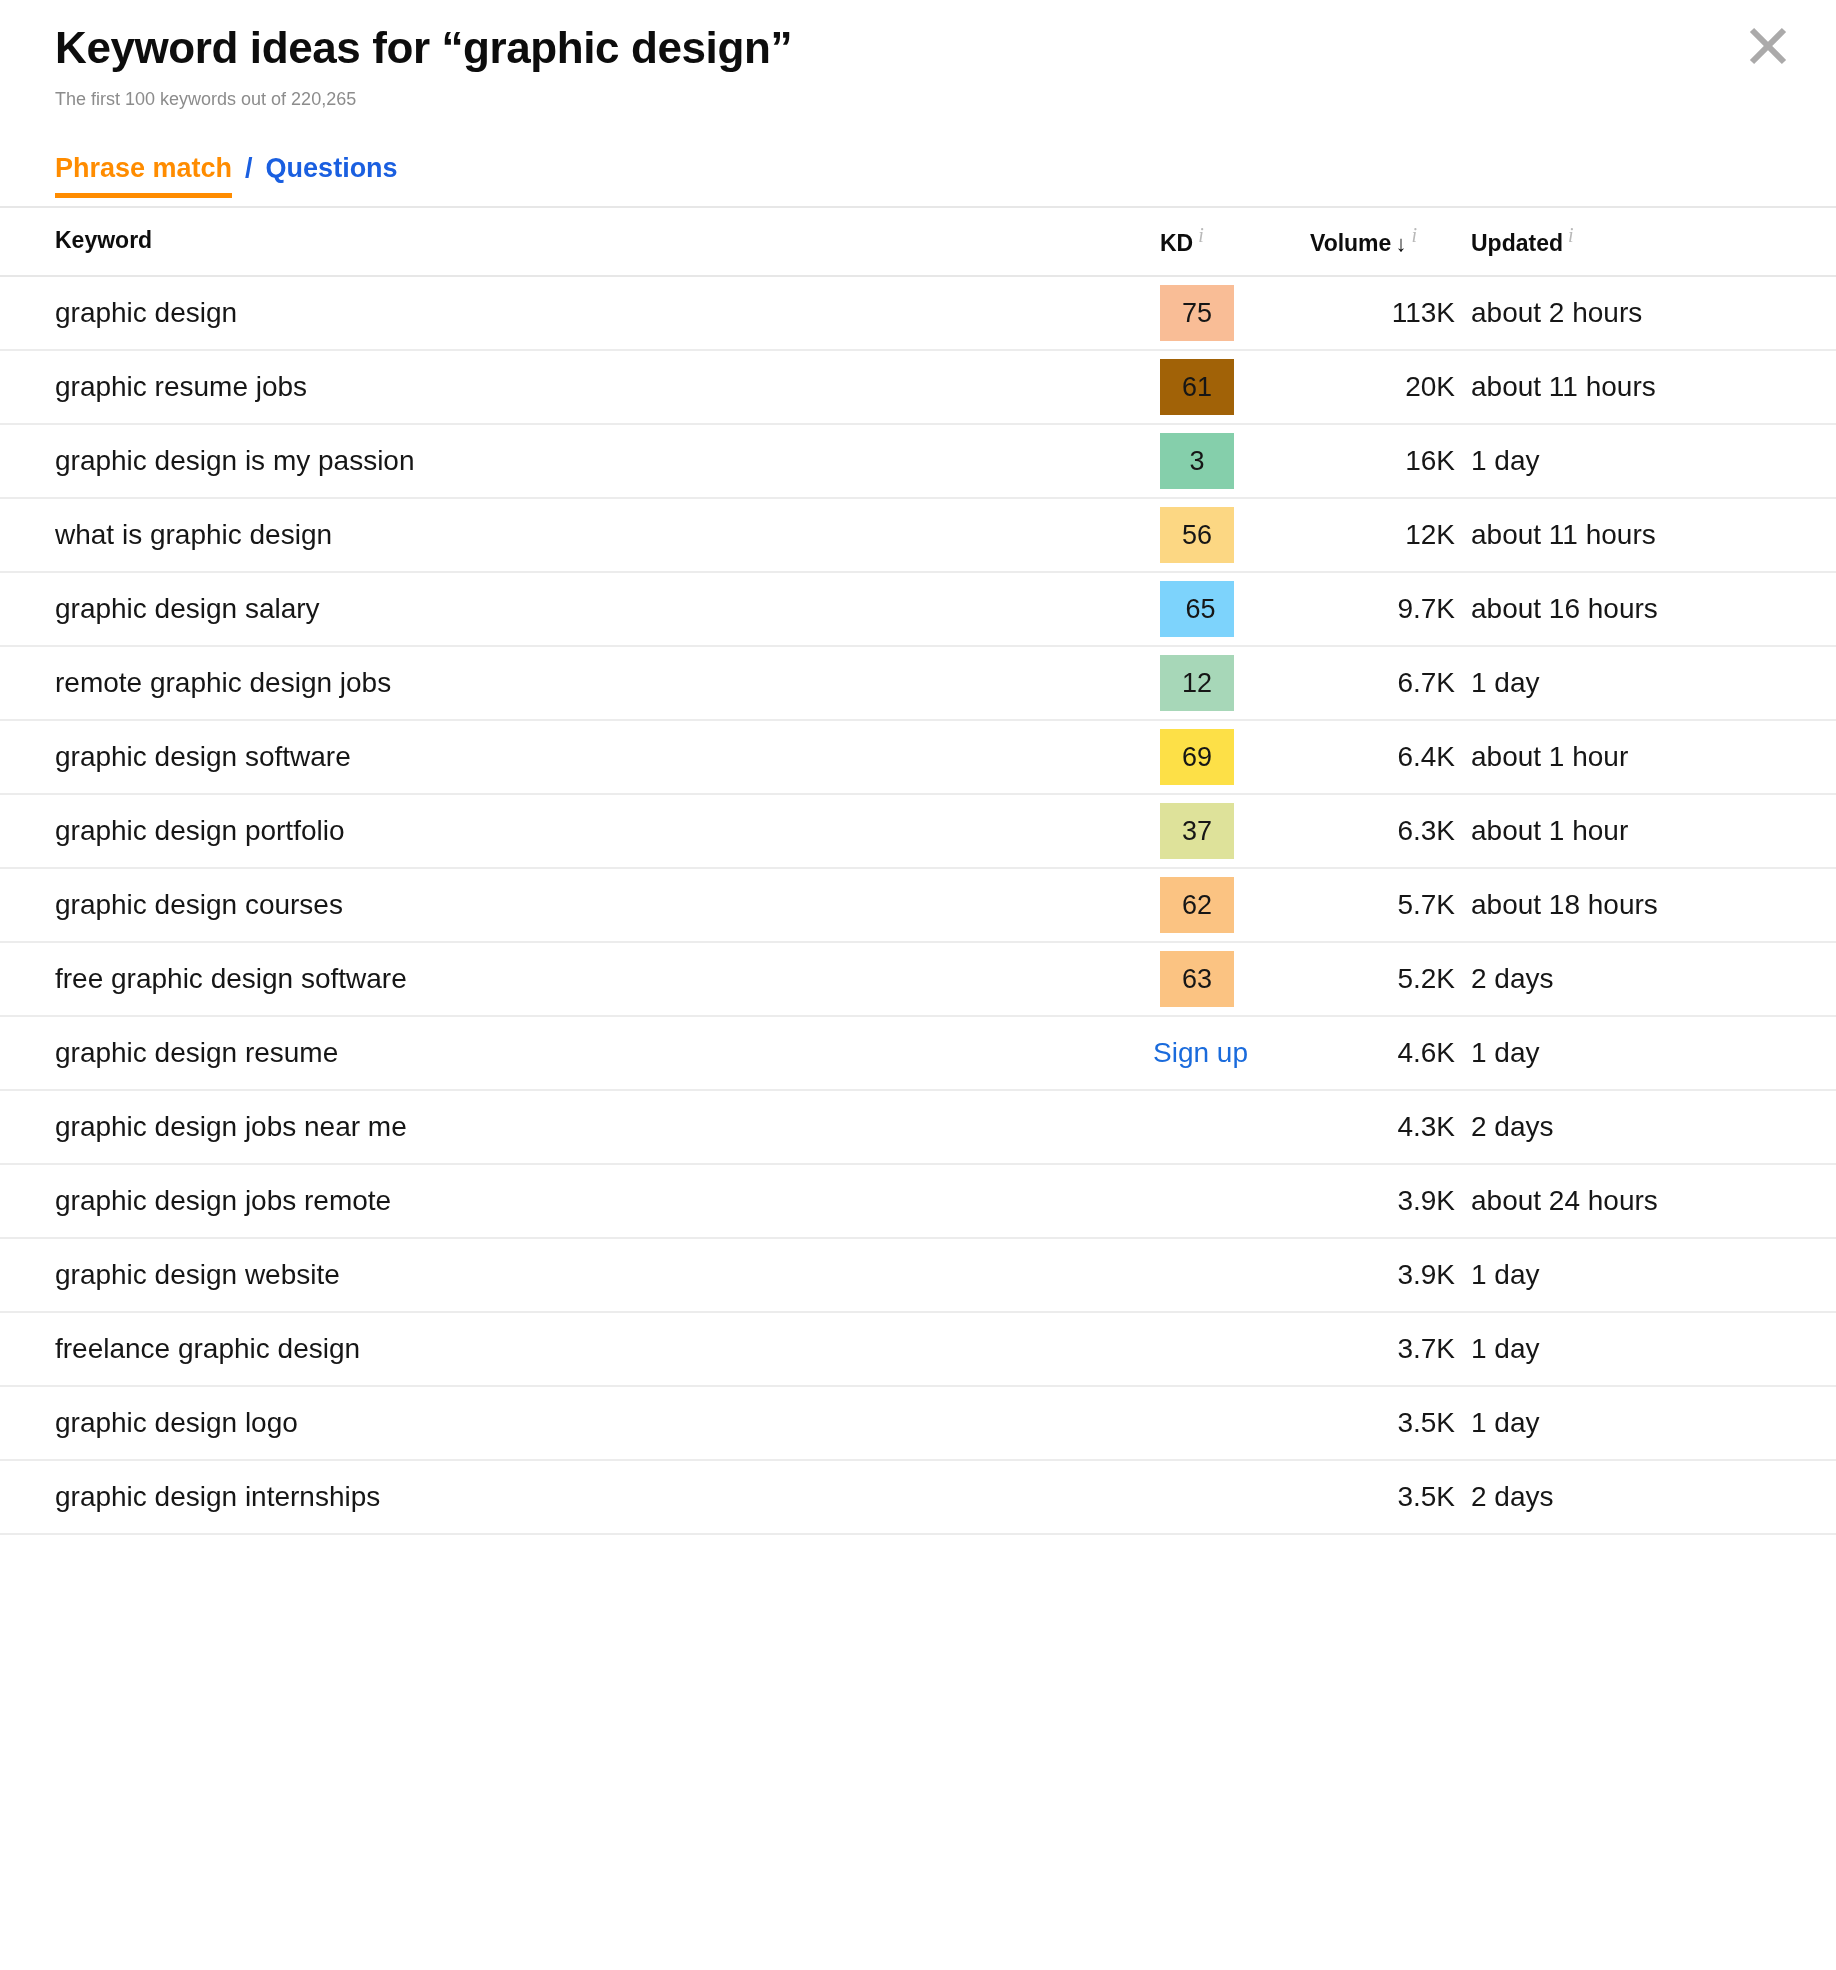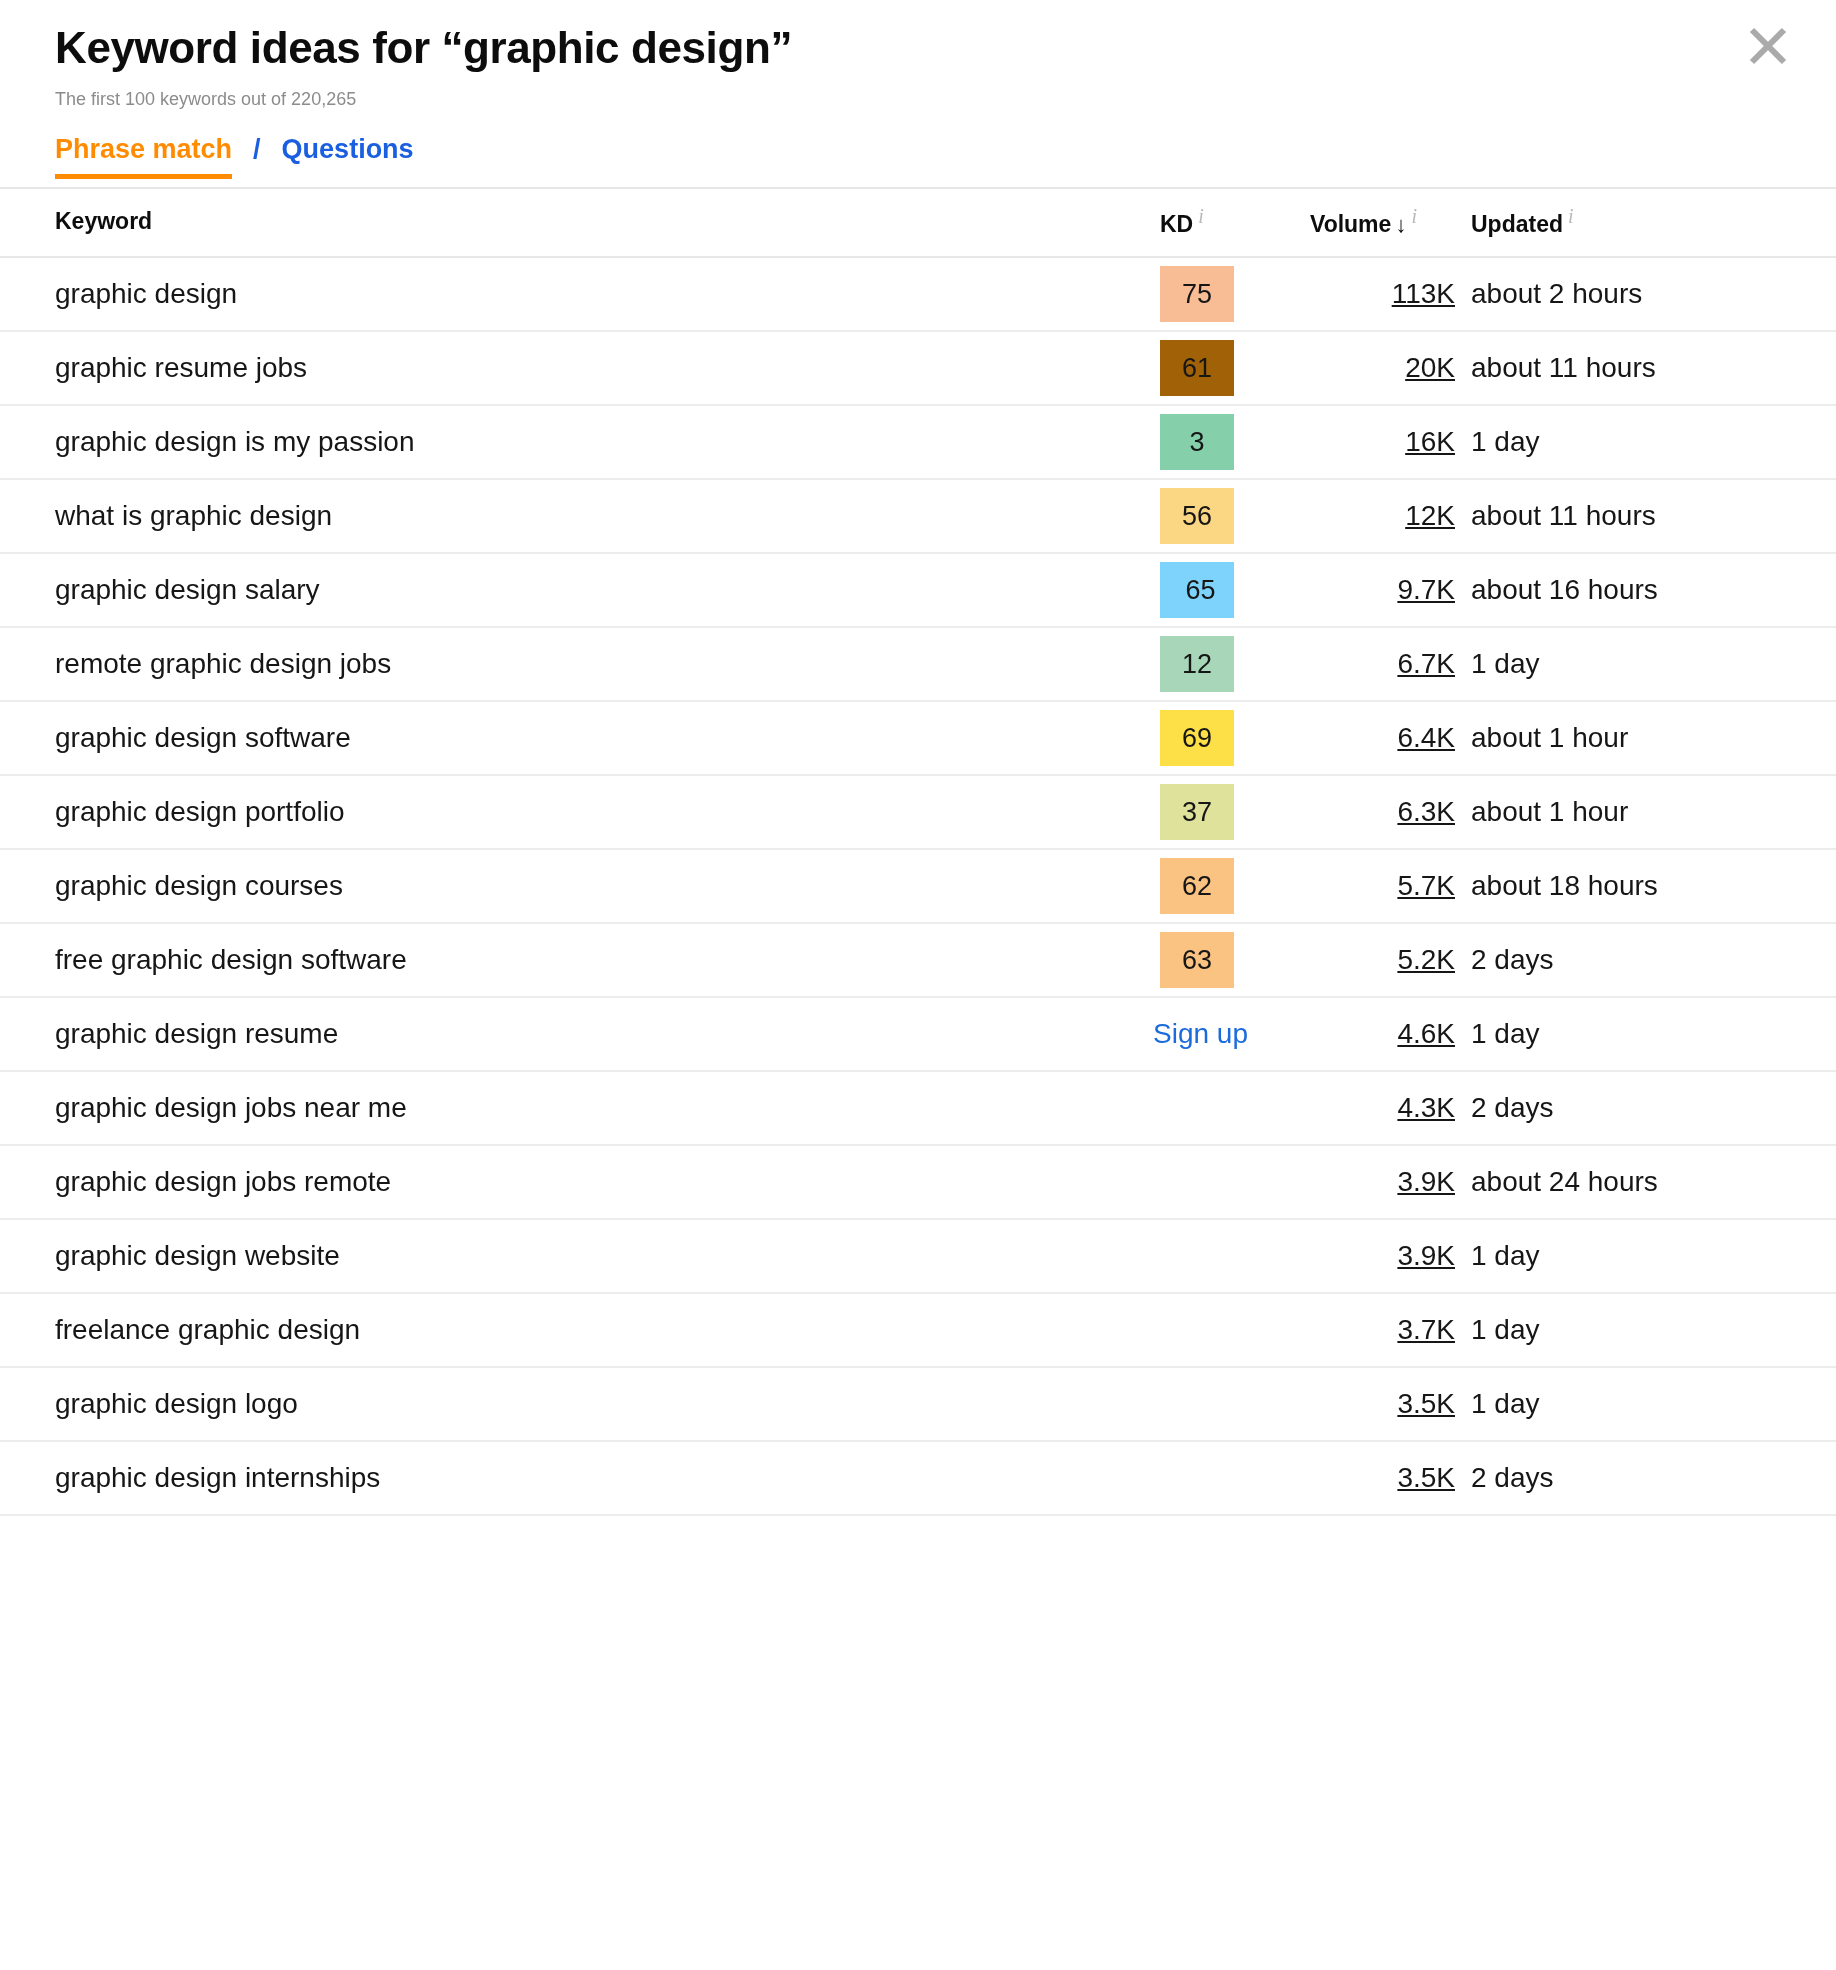--- a/index.html
+++ b/index.html
@@ -52,25 +52,25 @@
     align-items: center;
     justify-content: center;
     cursor: pointer;
     background: none;
     border: none;
   }
   .close-btn svg { display: block; }
 
   
   .tabs {
-    margin-top: 25px;
+    margin-top: 44px;
     padding: 0 55px;
     display: flex;
     align-items: flex-end;
-    gap: 8px;
+    gap: 0;
     font-size: 27px;
     font-weight: 700;
     line-height: 1;
   }
 
   .tab {
     position: relative;
     padding-bottom: 16px;
     cursor: pointer;
     white-space: nowrap;
@@ -180,21 +180,20 @@
     font-size: 28px;
     color: #1a6bdc;
     cursor: pointer;
     white-space: nowrap;
   }
 
   td.cell-volume {
     text-align: right;
     white-space: nowrap;
     padding-right: 0;
-    text-decoration: underline;
   }
 
   td.cell-updated {
     padding-left: 16px;
     white-space: nowrap;
   }
 
   tbody tr:last-child td { border-bottom: 2px solid #ececec; }
 </style>
 </head>

